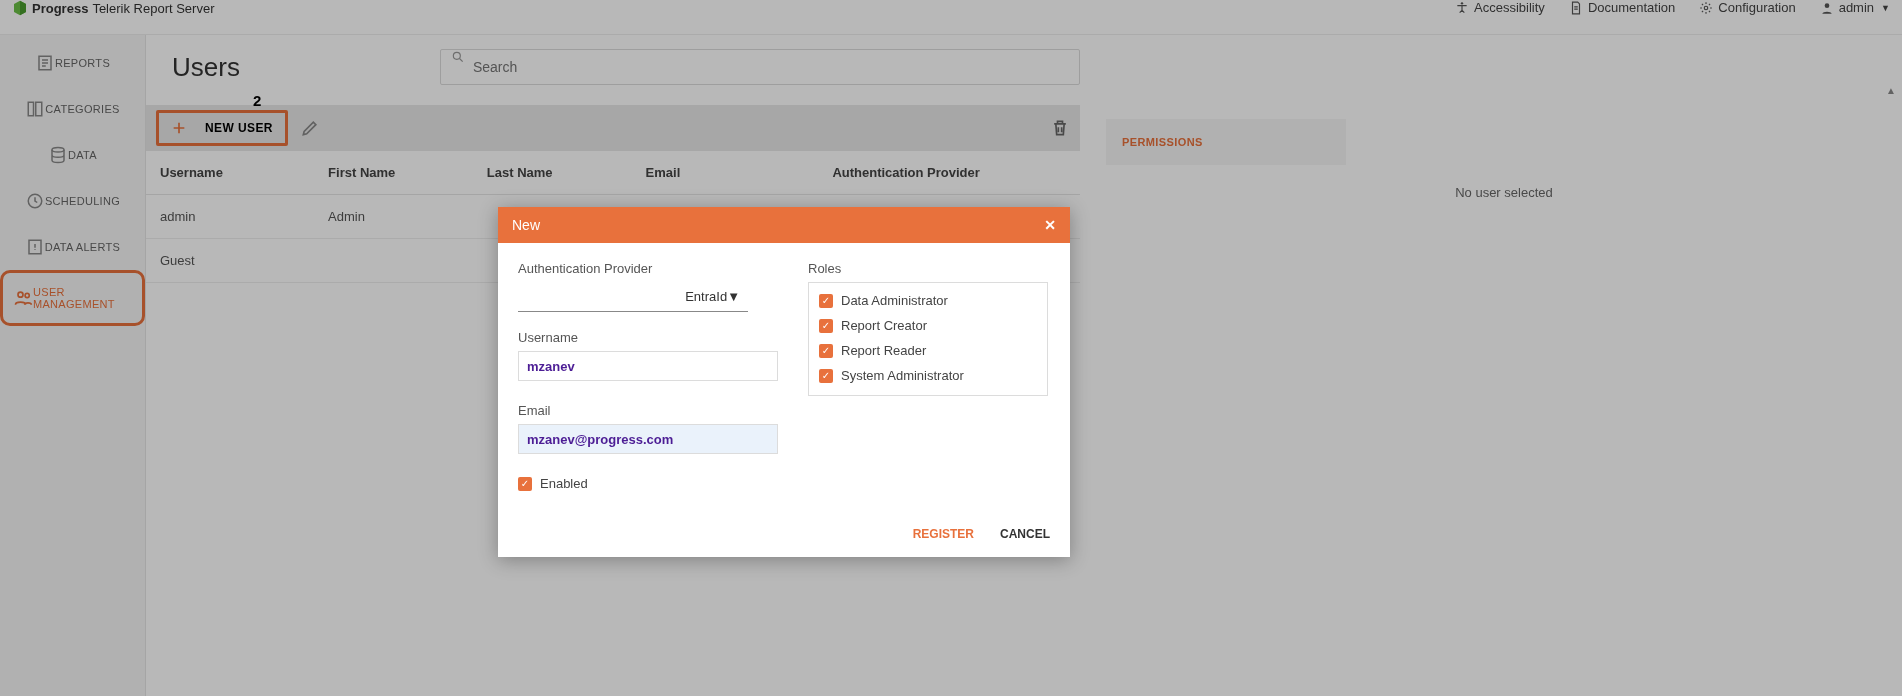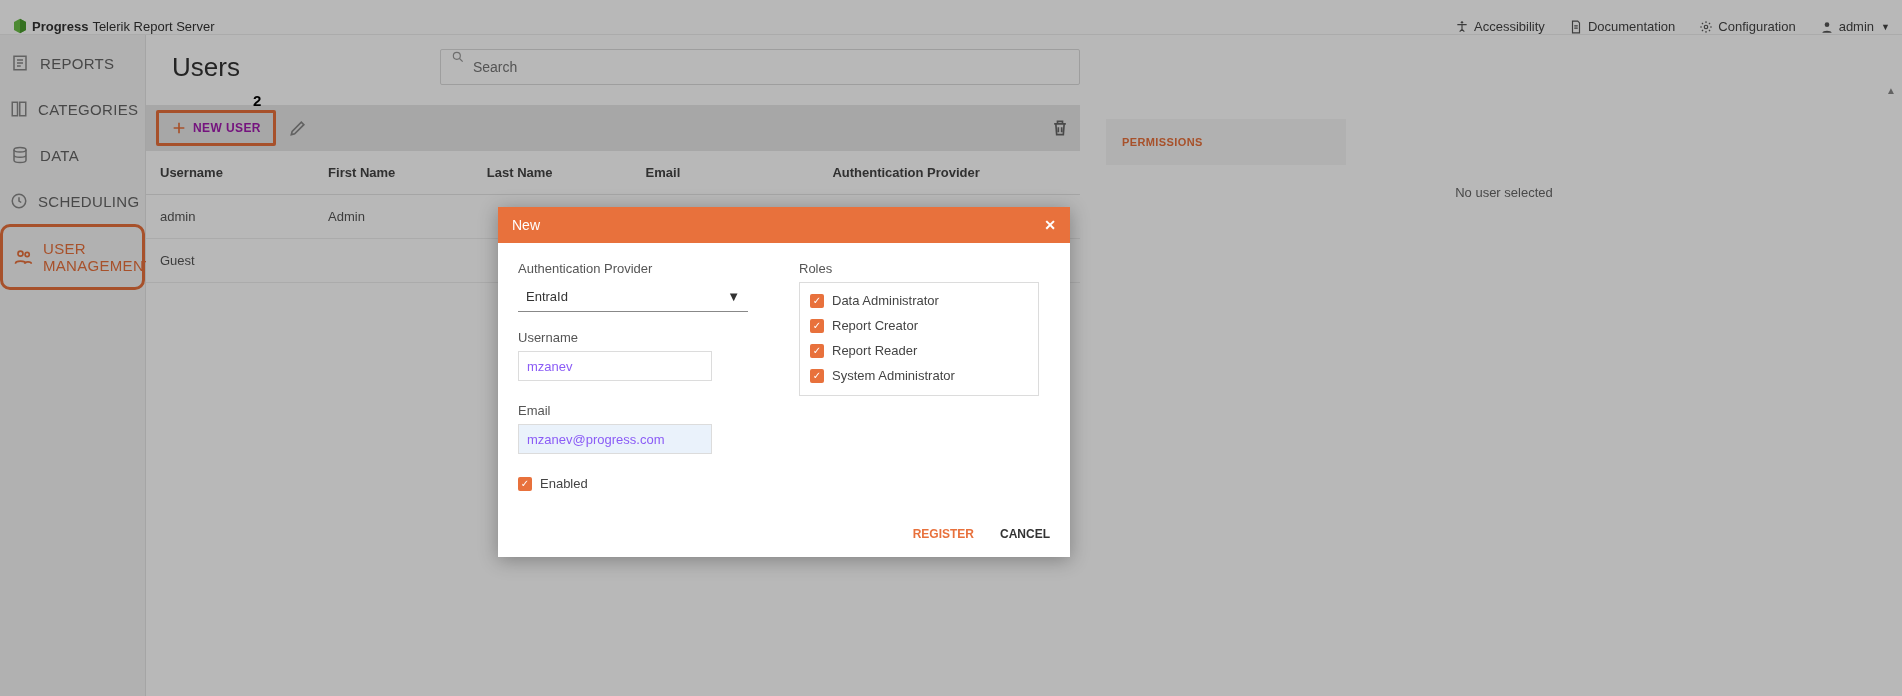--- a/index.html
+++ b/index.html
@@ -1,46 +1,46 @@
 <!DOCTYPE html>
 <html><head>
 <meta charset="utf-8">
 <style>
 * { box-sizing: border-box; margin: 0; padding: 0; }
 body { font-family: Arial, sans-serif; font-size: 13px; color: #333; background: #fff; width: 1902px; height: 696px; overflow: hidden; position: relative; }
 
-.topbar { height: 35px; background: #fff; display: flex; align-items: flex-end; padding: 0 12px; border-bottom: 1px solid #eee; position: relative; z-index: 1; }
+.topbar { height: 35px; background: #fff; display: flex; align-items: flex-start; padding: 0 12px; border-bottom: 1px solid #eee; position: relative; z-index: 1; }
 .logo { display: flex; align-items: center; gap: 4px; }
 .logo-icon { width: 16px; height: 16px; }
 .logo-text { font-size: 13px; color: #333; }
 .logo-bold { font-weight: bold; }
 .top-nav { margin-left: auto; display: flex; align-items: center; gap: 24px; }
 .top-nav-item { display: flex; align-items: center; gap: 5px; color: #444; cursor: pointer; font-size: 13px; }
 .top-nav-item .caret { font-size: 9px; margin-left: 2px; }
 
 .main { display: flex; height: 661px; }
 
 .sidebar { width: 146px; background: #f6f6f6; border-right: 1px solid #e5e5e5; padding-top: 5px; }
-.sidebar-item { display: flex; align-items: center; gap: 10px; padding: 13px 10px; color: #656565; font-size: 15px; letter-spacing: .3px; cursor: pointer; position: relative; }
+.sidebar-item { display: flex; align-items: center; padding: 13px 10px; color: #656565; font-size: 11px; letter-spacing: .3px; cursor: pointer; position: relative; justify-content: center; }
 .sidebar-item.active { color: #e8713c; }
 .sidebar-item .sicon { width: 20px; height: 20px; display: inline-flex; align-items: center; justify-content: center; }
 .sidebar-item.highlighted { border: 3px solid #e8713c; border-radius: 10px; }
 
 .content { flex: 1; display: flex; }
 
 .center { flex: 0 0 900px; padding: 0; position: relative; }
 .center-header { display: flex; align-items: center; padding: 14px 26px; }
 .page-title { font-size: 26px; font-weight: 300; color: #333; }
 .search-wrap { margin-left: 200px; }
 .search { width: 640px; height: 36px; border: 1px solid #dcdcdc; border-radius: 2px; display: flex; padding: 0 10px; background: #fff; }
 .search input { border: none; outline: none; font-size: 14px; width: 100%; color: #444; }
 .search .sicon { margin-right: 8px; color: #999; }
 
 .toolbar { background: #e8e8e8; height: 46px; display: flex; align-items: center; padding: 0 10px; margin: 6px 26px 0 0; position: relative; }
-.new-user-btn { display: flex; align-items: center; gap: 6px; background: transparent; border: 3px solid transparent; padding: 7px 12px; color: #a21caf; font-size: 12px; font-weight: bold; letter-spacing: .4px; cursor: pointer; }
+.new-user-btn { display: flex; align-items: center; gap: 18px; background: transparent; border: 3px solid transparent; padding: 7px 12px; color: #000000; font-size: 12px; font-weight: bold; letter-spacing: .4px; cursor: pointer; }
 .new-user-btn.highlighted { border: 3px solid #e8713c; border-radius: 2px; }
 .edit-icon, .delete-icon { color: #7d7d7d; cursor: pointer; margin-left: 12px; }
 .delete-icon { margin-left: auto; }
 
 .table-wrap { margin-right: 26px; }
 .table { width: 100%; border-collapse: collapse; background: #fff; }
 .table th { text-align: left; font-weight: bold; font-size: 13px; color: #444; padding: 14px 14px; border-bottom: 1px solid #e5e5e5; }
 .table td { padding: 14px 14px; border-bottom: 1px solid #eee; color: #555; }
 .table th.col-username { width: 18%; }
 .table th.col-first { width: 17%; }
@@ -59,22 +59,22 @@
 .callout-1-wrap { position: relative; }
 
 .overlay { position: absolute; inset: 0; background: rgba(0,0,0,0.28); z-index: 5; }
 
 .modal { position: absolute; left: 498px; top: 207px; width: 572px; background: #fff; box-shadow: 0 3px 18px rgba(0,0,0,.3); z-index: 10; }
 .modal-header { background: #e8713c; color: #fff; display: flex; align-items: center; padding: 10px 14px; font-size: 14px; }
 .modal-close { margin-left: auto; cursor: pointer; font-weight: bold; }
 .modal-body { display: flex; padding: 18px 20px 10px 20px; gap: 30px; }
 .col { flex: 1; }
 .field-label { font-size: 13px; color: #555; margin-bottom: 6px; display: block; }
-.select { width: 230px; height: 30px; border: none; border-bottom: 1px solid #888; display: flex; align-items: center; justify-content: space-between; padding: 0 8px; font-size: 13px; color: #333; cursor: pointer; margin-bottom: 18px; }
-.textin { width: 194px; height: 30px; border: 1px solid #dcdcdc; padding: 0 8px; font-size: 13px; color: #8b5cf6; outline: none; background: #fff; margin-bottom: 22px; display: block; }
+.select { width: 230px; height: 30px; border: none; border-bottom: 1px solid #888; display: flex; align-items: center; justify-content: flex-end; padding: 0 8px; font-size: 13px; color: #333; cursor: pointer; margin-bottom: 18px; }
+.textin { width: 260px; height: 30px; border: 1px solid #dcdcdc; padding: 0 8px; font-size: 13px; color: #4c1d95; outline: none; background: #fff; margin-bottom: 22px; display: block; font-weight: bold; }
 .textin.email { background: #eaf2fb; }
 .chk-row { display: flex; align-items: center; gap: 8px; margin-bottom: 10px; font-size: 13px; color: #444; }
 .chk { width: 14px; height: 14px; background: #e8713c; display: inline-flex; align-items: center; justify-content: center; color: #fff; font-size: 10px; border-radius: 2px; }
 .role-list { border: 1px solid #dcdcdc; padding: 10px 10px 2px 10px; width: 240px; }
 .modal-footer { display: flex; justify-content: flex-end; gap: 26px; padding: 16px 20px; font-size: 12px; font-weight: bold; }
 .btn-register { color: #e8713c; cursor: pointer; }
 .btn-cancel { color: #333; cursor: pointer; }
 
 svg { display: block; }
 </style>
@@ -164,20 +164,29 @@
       <span>DATA</span>
     </div>
     <div class="sidebar-item">
       <span class="sicon">
           <svg width="18" height="18" viewBox="0 0 24 24">
             <circle cx="12" cy="12" r="9" fill="none" stroke="#888" stroke-width="2"></circle>
             <path d="M12 7v5l3 2" stroke="#888" stroke-width="2" fill="none"></path>
           </svg>
         </span>
       <span>SCHEDULING</span>
+    </div>
+    <div class="sidebar-item">
+      <span class="sicon">
+          <svg width="18" height="18" viewBox="0 0 24 24">
+            <rect x="4" y="3" width="16" height="18" fill="none" stroke="#888" stroke-width="2"></rect>
+            <path d="M12 8v5m0 2v1" stroke="#888" stroke-width="2"></path>
+          </svg>
+        </span>
+      <span>DATA ALERTS</span>
     </div>
     <div class="callout-1-wrap">
 
       <div class="sidebar-item active highlighted">
         <span class="sicon">
             <svg width="20" height="20" viewBox="0 0 24 24">
               <circle cx="9" cy="8" r="3" fill="none" stroke="#e8713c" stroke-width="2"></circle>
               <circle cx="17" cy="9" r="2.5" fill="none" stroke="#e8713c" stroke-width="2"></circle>
               <path d="M3 20c0-4 12-4 12 0M14 20c0-3 8-3 8 0" fill="none" stroke="#e8713c" stroke-width="2"></path>
             </svg>

